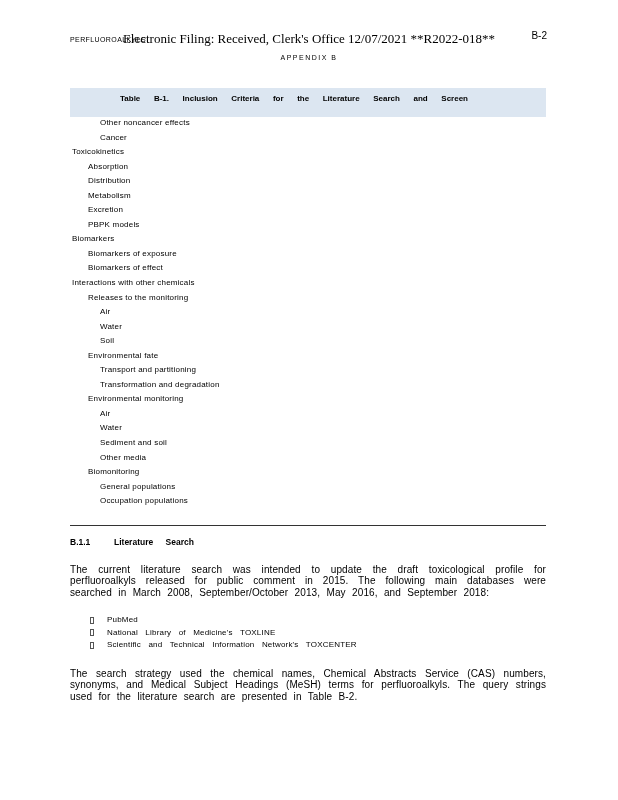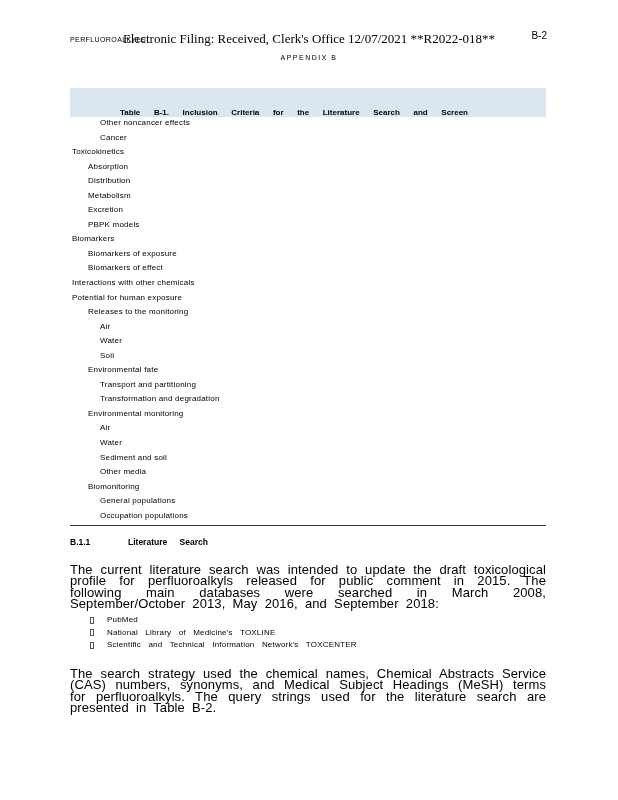--- a/index.html
+++ b/index.html
@@ -12,38 +12,38 @@
   .running-title { position:absolute; top:20px; left:70px; font-size:7px; letter-spacing:.4px; }
   .stamp {
     position:absolute; top:15px; left:0; width:100%; text-align:center;
     font-family:"Liberation Serif", serif; font-size:13px; white-space:nowrap;
   }
   .page-num { position:absolute; top:14px; right:71px; font-size:10px; }
   .appendix { position:absolute; top:38px; left:0; width:100%; text-align:center; font-size:7px; letter-spacing:1.5px; }
 
   .table-band { position:absolute; top:72px; left:70px; width:476px; height:29px; background:#dce6f1; }
   .table-title {
-    padding:20px 78px 0 50px; font-size:8px; font-weight:bold;
+    padding:6px 78px 0 50px; font-size:8px; font-weight:bold;
     text-align:justify; text-align-last:justify;
   }
 
   .criteria-list { position:absolute; top:100px; left:70px; width:476px; font-size:8px; line-height:14.55px; letter-spacing:.2px; }
   .li { white-space:nowrap; }
   .lvl1 { padding-left:2px; }
   .lvl2 { padding-left:18px; }
   .lvl3 { padding-left:30px; }
 
   .table-rule { position:absolute; top:509px; left:70px; width:476px; border-top:1px solid #333; }
 
   .section-heading { position:absolute; top:521px; left:70px; font-size:8.5px; font-weight:bold; display:flex; }
-  .section-num { width:58px; }
+  .section-num { width:44px; }
   .section-title { word-spacing:10px; }
 
   .para {
-    position:absolute; left:70px; width:476px; font-size:13px; line-height:11.3px;
+    position:absolute; left:70px; width:476px; font-size:10px; line-height:11.3px;
     text-align:justify; word-spacing:3.5px; letter-spacing:.1px;
   }
   .para1 { top:548px; }
   .para2 { top:652px; }
 
   .bullet-list { position:absolute; top:598px; left:90px; font-size:8px; line-height:12.5px; }
   .bullet-row { display:flex; align-items:center; }
   .bullet-marker { display:inline-block; width:4px; height:7px; border:1px solid #555; margin-right:13px; flex:0 0 auto; }
   .bullet-text { word-spacing:5px; letter-spacing:.2px; }
 </style>
@@ -66,21 +66,20 @@
       <div class="li lvl1">Toxicokinetics</div>
       <div class="li lvl2">Absorption</div>
       <div class="li lvl2">Distribution</div>
       <div class="li lvl2">Metabolism</div>
       <div class="li lvl2">Excretion</div>
       <div class="li lvl2">PBPK models</div>
       <div class="li lvl1">Biomarkers</div>
       <div class="li lvl2">Biomarkers of exposure</div>
       <div class="li lvl2">Biomarkers of effect</div>
       <div class="li lvl1">Interactions with other chemicals</div>
-      <div class="li lvl1">Potential for human exposure</div>
       <div class="li lvl2">Releases to the monitoring</div>
       <div class="li lvl3">Air</div>
       <div class="li lvl3">Water</div>
       <div class="li lvl3">Soil</div>
       <div class="li lvl2">Environmental fate</div>
       <div class="li lvl3">Transport and partitioning</div>
       <div class="li lvl3">Transformation and degradation</div>
       <div class="li lvl2">Environmental monitoring</div>
       <div class="li lvl3">Air</div>
       <div class="li lvl3">Water</div>

